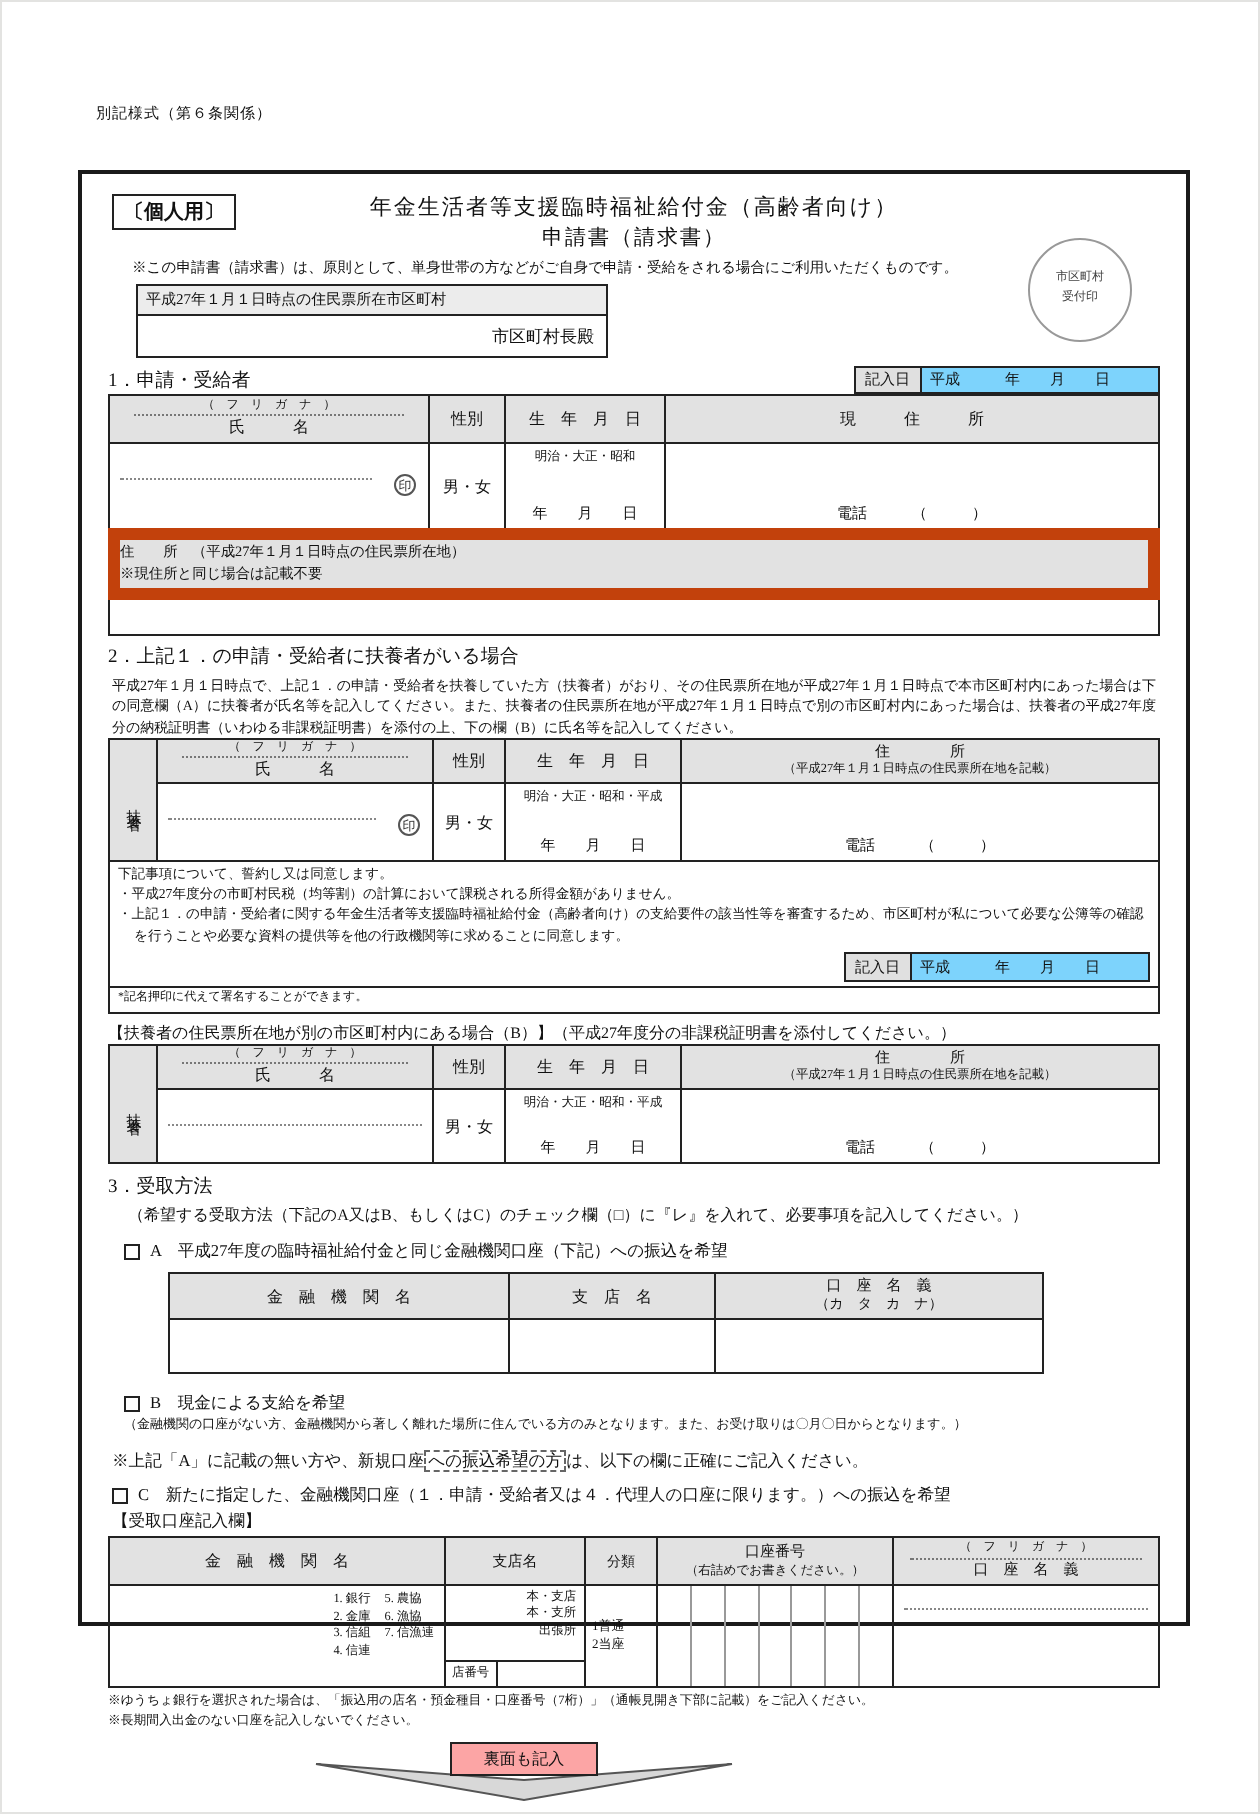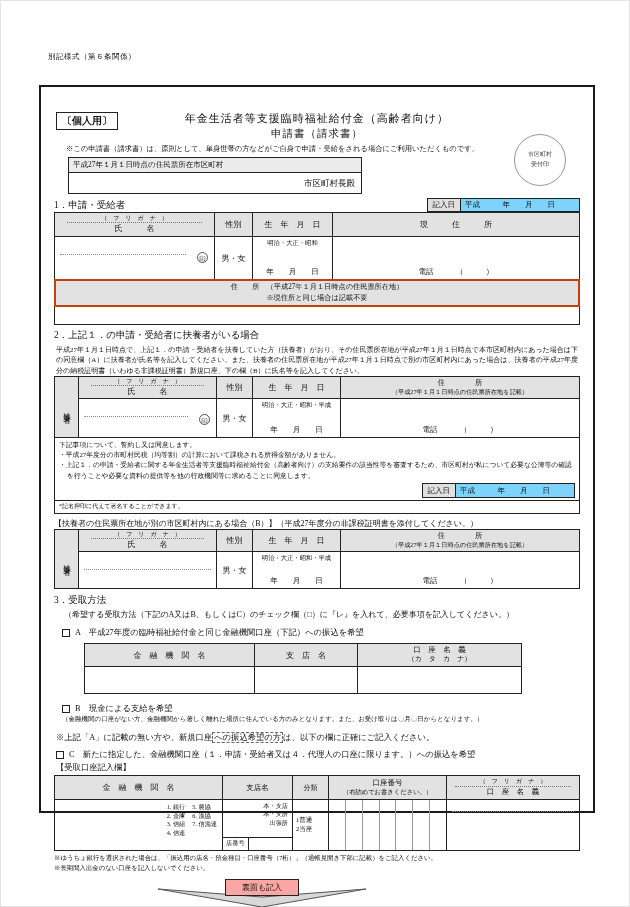--- a/index.html
+++ b/index.html
@@ -1,27 +1,27 @@
 <!DOCTYPE html>
 <html><head>
 <meta charset="utf-8">
 <style>
 *{margin:0;padding:0;box-sizing:border-box}
 html,body{width:630px;height:907px}
 body{background:#fafaf9;font-family:"Liberation Serif","DejaVu Serif",serif;color:#111;position:relative}
 .page{position:absolute;inset:0;background:#fff;border:1px solid #e3e3e1}
 .formref{position:absolute;left:47px;top:51px;font-size:7.5px;letter-spacing:.5px}
-.outer{position:absolute;left:38px;top:84px;width:556px;height:728px;border:2px solid #1a1a1a;padding:23px 13px 0 13px}
+.outer{position:absolute;left:38px;top:84px;width:556px;height:728px;border:2px solid #1a1a1a;padding:8px 13px 0 13px}
 
 .hdr{position:relative;text-align:center}
 .personal{position:absolute;left:2px;top:2px;border:1px solid #222;padding:1px 5px;font-weight:bold;font-size:10px}
 .title1{font-size:11px;letter-spacing:1px;padding-top:1px}
 .title2{font-size:10.5px;letter-spacing:1px;margin-top:1px}
 .usage{font-size:7.3px;margin-top:3px;text-align:left;padding-left:12px}
-.addrbox{margin:3px 12px 0 14px;width:294px;border:1px solid #222}
+.addrbox{margin:3px 12px 0 14px;width:236px;border:1px solid #222}
 .addrbox .lbl{background:#ececec;border-bottom:1px solid #222;font-size:7.5px;padding:2px 4px;text-align:left}
 .addrbox .to{height:20px;font-size:8.5px;text-align:right;padding:5px 6px 0 0}
 .stamp{position:absolute;right:14px;top:24px;width:52px;height:52px;border:1px solid #999;border-radius:50%;display:flex;flex-direction:column;align-items:center;justify-content:center;font-size:6px;color:#444;line-height:1.6}
 
 table{border-collapse:collapse;width:100%;table-layout:fixed}
 td,th{border:1px solid #222;font-weight:normal;vertical-align:middle;text-align:center;overflow:hidden}
 .gray{background:#e2e2e2}
 .furi{font-size:6px;border-bottom:1px dotted #777;margin:0 12px;line-height:1.3}
 .nm{font-size:8px;line-height:1.4}
 
@@ -37,21 +37,21 @@
 .sexcell{font-size:8px}
 .bcell{height:42px;padding:2px;display:flex;flex-direction:column;justify-content:space-between}
 .era{font-size:6.3px}
 .ymd{font-size:7.5px}
 .addrcell{vertical-align:bottom}
 .phone{font-size:7.5px;padding-bottom:2px}
 .s1below{display:flex;width:100%}
 .s1notes{width:278px;padding:1px 2px 0 2px;font-size:6px;text-align:left}
 .s1pledge{font-size:7.6px;text-decoration:underline;margin-top:1px;line-height:1.55}
 .s1right{flex:1;margin-top:-1px}
-.s1addr{border:2px solid #c2410c;background:#e2e2e2;font-size:7.2px;text-align:center;padding:1px 0;line-height:1.5}
+.s1addr{border:6px solid #c2410c;background:#e2e2e2;font-size:7.2px;padding:1px 0;line-height:1.5}
 .s1empty{border:1px solid #222;border-top:none;height:18px}
 
 .h2{font-size:9.5px;margin-top:4px}
 .para{font-size:7px;line-height:1.5;margin:3px 2px 0 2px;text-align:justify}
 .cap{font-size:8px;margin-top:4px}
 .vlabel{writing-mode:vertical-rl;text-orientation:upright;font-size:7.5px;letter-spacing:2px}
 .apad{border:1px solid #222;border-top:none;font-size:6.8px;padding:2px 4px 0 4px;line-height:1.5;text-align:left}
 .hang{padding-left:8px;text-indent:-8px}
 .edrow{display:flex;justify-content:flex-end;margin:2px 0 2px 0}
 .signrow{border-top:1px solid #222;margin:0 -4px;padding:1px 4px 2px 4px;font-size:6px;text-align:left}
@@ -166,21 +166,21 @@
       <div class="s1right">
         <div class="s1addr">
           <div>住　　所　（平成27年１月１日時点の住民票所在地）</div>
           <div>※現住所と同じ場合は記載不要</div>
         </div>
         <div class="s1empty"></div>
       </div>
     </div>
 
     <div class="h2">2．上記１．の申請・受給者に扶養者がいる場合</div>
-    <div class="para">平成27年１月１日時点で、上記１．の申請・受給者を扶養していた方（扶養者）がおり、その住民票所在地が平成27年１月１日時点で本市区町村内にあった場合は下の同意欄（A）に扶養者が氏名等を記入してください。また、扶養者の住民票所在地が平成27年１月１日時点で別の市区町村内にあった場合は、扶養者の平成27年度分の納税証明書（いわゆる非課税証明書）新規口座、下の欄（B）に氏名等を記入してください。</div>
+    <div class="para">平成27年１月１日時点で、上記１．の申請・受給者を扶養していた方（扶養者）がおり、その住民票所在地が平成27年１月１日時点で本市区町村内にあった場合は下の同意欄（A）に扶養者が氏名等を記入してください。また、扶養者の住民票所在地が平成27年１月１日時点で別の市区町村内にあった場合は、扶養者の平成27年度分の納税証明書（いわゆる非課税証明書）を添付の上、下の欄（B）に氏名等を記入してください。</div>
 
     <table>
       <colgroup>
           <col style="width:24px">
           <col style="width:138px">
           <col style="width:36px">
           <col style="width:88px">
           <col>
         </colgroup>
       <tbody>

